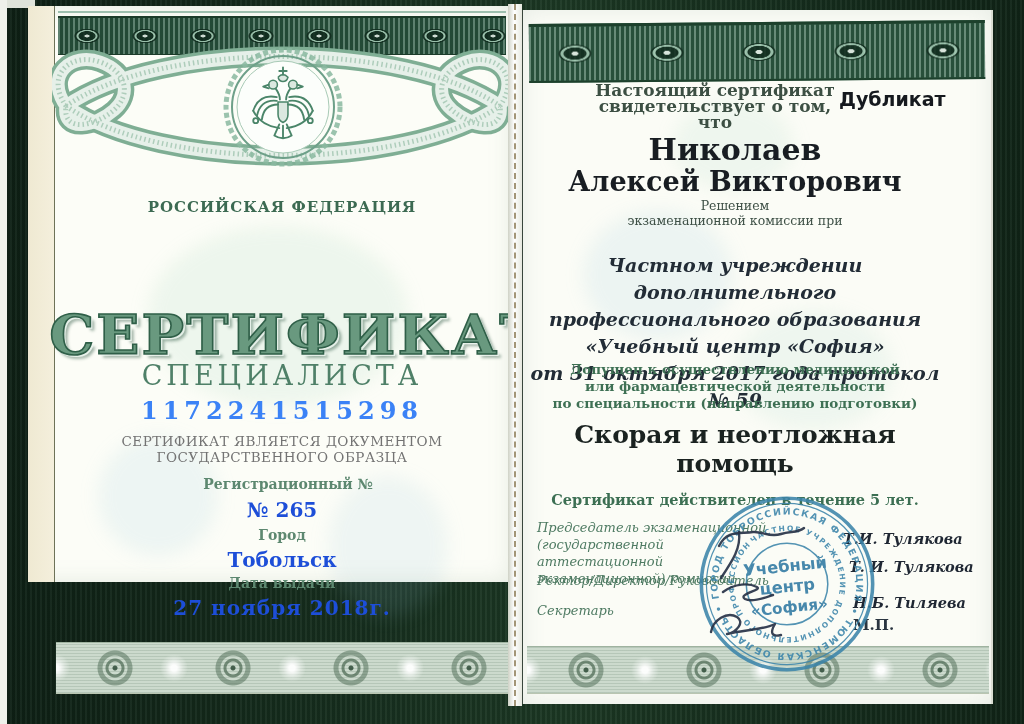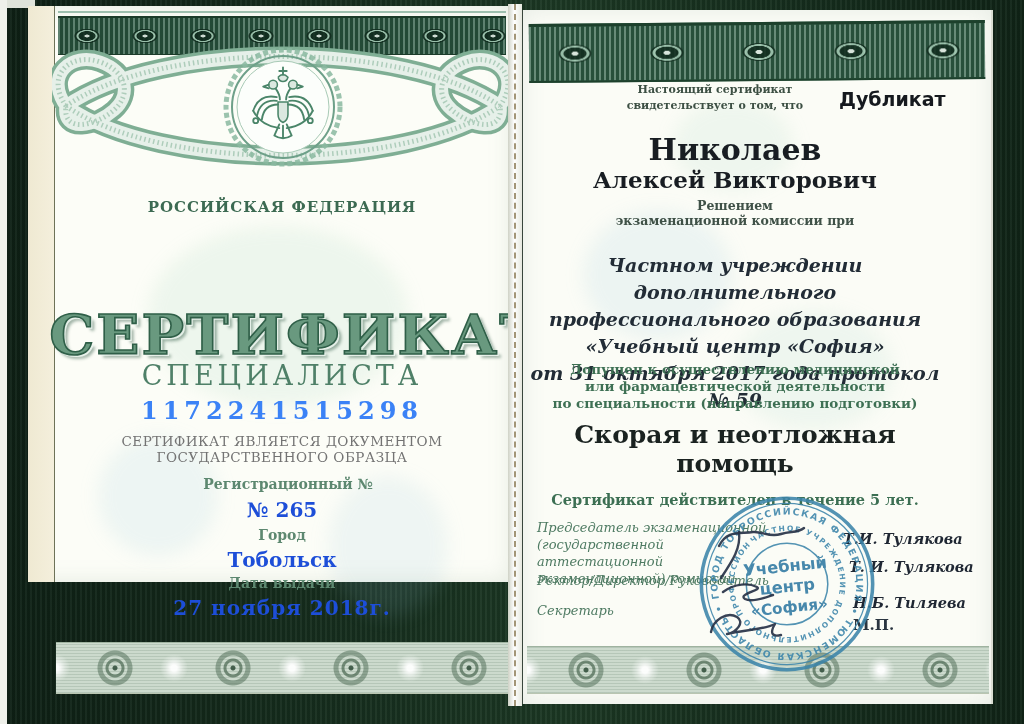--- a/index.html
+++ b/index.html
@@ -84,25 +84,25 @@
     text-shadow:2px 2px 0 rgba(240,248,242,.85), 4px 4px 3px rgba(25,70,48,.4);
     transform:scaleX(1.03);
   }
   .lp-subtitle{top:354px;font-size:27px;letter-spacing:4px;color:#4f8068;}
   .lp-serial{top:390px;font-size:24px;font-weight:bold;letter-spacing:5px;color:#3b82f6;}
   .lp-note{top:427px;font-size:13.5px;line-height:16px;color:#737373;letter-spacing:.5px;}
   .green-label{font-size:14px;font-weight:bold;color:#5d8870;}
   .black-value{font-weight:bold;color:#1d4ed8;}
   
   .rp-center{left:0;width:424px;text-align:center;}
-  .rp-intro{left:62px;top:72px;width:260px;text-align:center;font-size:11px;font-weight:bold;line-height:16px;color:#3c4f43;}
+  .rp-intro{left:62px;top:72px;width:260px;text-align:center;font-size:17px;font-weight:bold;line-height:16px;color:#3c4f43;}
   .rp-duplicate{left:316px;top:78px;font-family:"DejaVu Sans",sans-serif;font-size:19px;font-weight:600;color:#15191e;}
   .rp-name1{top:122px;font-size:30px;font-weight:bold;color:#181d22;}
-  .rp-name2{top:156px;font-size:23px;font-weight:bold;color:#181d22;}
-  .rp-decision{top:188px;font-size:12.5px;font-weight:bold;line-height:15px;color:#3f5147;}
+  .rp-name2{top:156px;font-size:27px;font-weight:bold;color:#181d22;}
+  .rp-decision{top:188px;font-size:12.5px;font-weight:normal;line-height:15px;color:#3f5147;}
   .rp-inst{top:242px;font-size:19px;font-weight:bold;font-style:italic;line-height:27px;color:#222c36;}
   .rp-adm{top:351px;font-size:13.5px;font-weight:bold;line-height:17px;color:#3e7054;}
   .rp-spec{top:410px;font-size:25px;font-weight:bold;color:#1a2220;}
   .rp-valid{top:481px;font-size:14.5px;font-weight:bold;color:#3c6f53;}
   .rp-siglabel{left:14px;font-size:13px;font-style:italic;line-height:17px;color:#4e7a62;}
   .rp-signame{font-size:14.5px;font-weight:bold;font-style:italic;color:#1f2733;}
   .rp-mp{left:330px;top:606px;font-size:15px;font-weight:bold;color:#2a3540;}
   
   .knot{left:24px;top:16px;width:456px;height:156px;}
   .ropeOuter{fill:none;stroke:#7fae94;stroke-width:20;}

